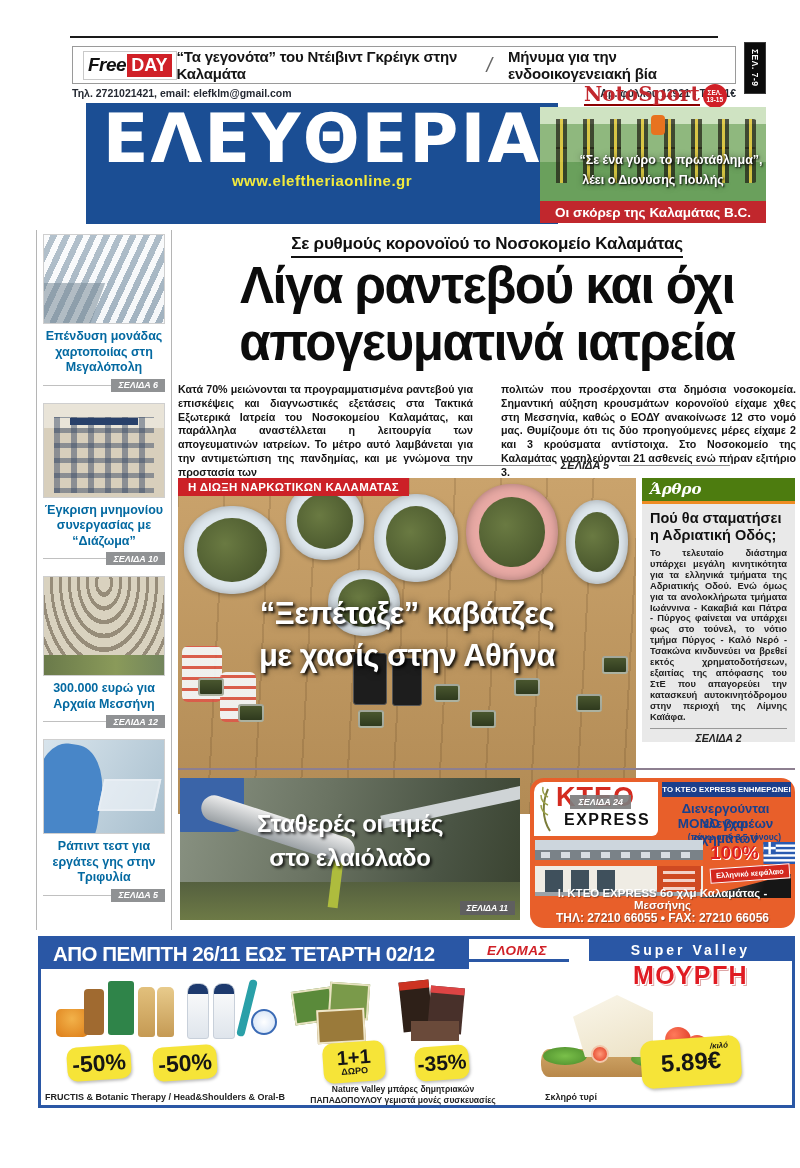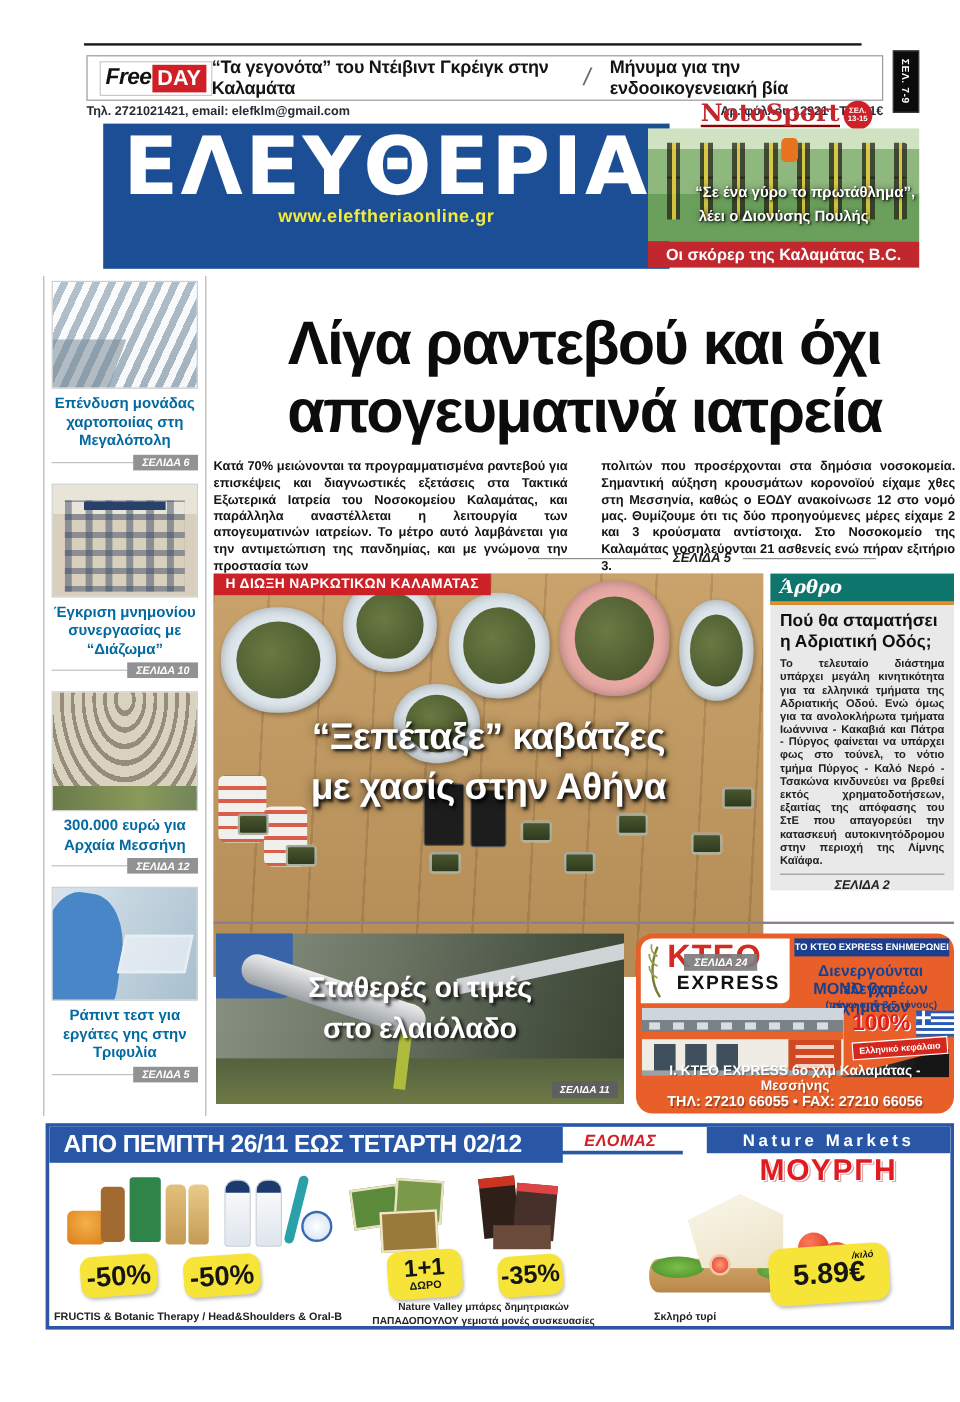--- a/index.html
+++ b/index.html
@@ -84,21 +84,21 @@
   .bag.red { background:#e8a9a4; }
   .pkt { position:absolute; width:26px; height:18px; background:linear-gradient(#49562e,#2f3a1e); border:2px solid rgba(255,255,255,.55); border-radius:3px; z-index:2; }
   .wbag { position:absolute; width:40px; height:56px; background:repeating-linear-gradient(0deg, rgba(225,80,70,.8) 0 3px, rgba(245,248,250,.92) 3px 11px); border-radius:6px; z-index:2; }
   .dphone { position:absolute; background:#1d1d1d; border:1px solid #555; border-radius:3px; z-index:2; }
   .drug-h { position:absolute; left:0; right:0; text-align:center; color:#fff; font-weight:900; font-size:31px; z-index:6; letter-spacing:-.5px; text-shadow:2px 2px 3px rgba(0,0,0,.9), 0 0 9px rgba(0,0,0,.5); }
   #drug-h1 { top:118px; } #drug-h2 { top:160px; }
   #drug-page { position:absolute; right:5px; bottom:5px; background:rgba(125,125,125,.92); color:#fff; font-size:9px; font-weight:700; font-style:italic; padding:2px 8px; z-index:7; }
 
   
   #arthro { left:642px; top:478px; width:153px; height:264px; background:#e9e9e9; }
-  #arthro-head { background:#0f766e; border-bottom:3px solid #ee8c22; color:#fff; font-family:"DejaVu Serif", serif; font-style:italic; font-weight:700; font-size:15px; padding:2px 8px 3px; }
+  #arthro-head { background:#4d7c0f; border-bottom:3px solid #ee8c22; color:#fff; font-family:"DejaVu Serif", serif; font-style:italic; font-weight:700; font-size:15px; padding:2px 8px 3px; }
   #arthro-title { font-size:14.5px; font-weight:800; color:#101010; padding:6px 8px 4px; line-height:17px; }
   #arthro-body { padding:0 8px; font-size:9.3px; font-weight:600; line-height:10.9px; text-align:justify; color:#222; }
   #arthro-foot { margin:5px 8px 0; border-top:1px solid #999; text-align:center; font-size:10.5px; font-weight:800; font-style:italic; color:#222; padding-top:3px; }
 
   #sep { left:178px; top:768px; width:617px; height:2px; background:#8d7f90; }
 
   
   #olivebox { left:180px; top:778px; width:340px; height:142px; overflow:hidden; background:linear-gradient(105deg,#8a9383 0%, #6b7463 40%, #4a5444 75%, #39422f 100%); }
   #ol-machine { position:absolute; left:-8px; top:-8px; width:72px; height:62px; background:#3a64a8; border-radius:10px; }
   #ol-chute { position:absolute; left:18px; top:38px; width:160px; height:26px; background:linear-gradient(#ececec,#9aa0a4); transform:rotate(18deg); border-radius:13px; z-index:2; }
@@ -261,20 +261,21 @@
     </div>
     <div class="s-item">
       <div class="s-photo med ph-ppe"></div>
       <div class="s-cap">Ράπιντ τεστ για εργάτες γης στην Τριφυλία</div>
       <div class="s-pageline">
           <span class="s-page">ΣΕΛΙΔΑ 5</span>
         </div>
     </div>
   </div>
 
+  <div class="abs" id="kicker"><span>Σε ρυθμούς κορονοϊού το Νοσοκομείο Καλαμάτας</span></div>
   <div class="abs" id="headline">
     <div>Λίγα ραντεβού και όχι</div>
     <div>απογευματινά ιατρεία</div>
   </div>
   <div class="abs" id="lead-body">
     <div class="lead-col">Κατά 70% μειώνονται τα προγραμματισμένα ραντεβού για επισκέψεις και διαγνωστικές εξετάσεις στα Τακτικά Εξωτερικά Ιατρεία του Νοσοκομείου Καλαμάτας, και παράλληλα αναστέλλεται η λειτουργία των απογευματινών ιατρείων. Το μέτρο αυτό λαμβάνεται για την αντιμετώπιση της πανδημίας, και με γνώμονα την προστασία των</div>
     <div class="lead-col">πολιτών που προσέρχονται στα δημόσια νοσοκομεία. Σημαντική αύξηση κρουσμάτων κορονοϊού είχαμε χθες στη Μεσσηνία, καθώς ο ΕΟΔΥ ανακοίνωσε 12 στο νομό μας. Θυμίζουμε ότι τις δύο προηγούμενες μέρες είχαμε 2 και 3 κρούσματα αντίστοιχα. Στο Νοσοκομείο της Καλαμάτας νοσηλεύονται 21 ασθενείς ενώ πήραν εξιτήριο 3.</div>
   </div>
   <div class="abs" id="lead-pageline">
     <span class="hline"></span>
@@ -368,21 +369,21 @@
     <div id="kteo-addr">Ι. ΚΤΕΟ EXPRESS  6ο χλμ Καλαμάτας - Μεσσήνης</div>
     <div id="kteo-phone">ΤΗΛ: 27210 66055  •  FAX: 27210 66056</div>
   </div>
 
   <div class="abs" id="marketad">
     <div id="m-period">ΑΠΟ ΠΕΜΠΤΗ 26/11 ΕΩΣ ΤΕΤΑΡΤΗ 02/12</div>
     <div id="m-elomas">
       <div class="elomas-text">ΕΛΟΜΑΣ</div>
       <div class="elomas-bar"></div>
     </div>
-    <div id="m-sm">Nature Markets</div>
+    <div id="m-sm">Super Valley</div>
     <div id="m-brand">ΜΟΥΡΓΗ</div>
 
     <div class="cluster" id="prod-garnier">
       <div class="g-tub"></div>
       <div class="g-b3"></div>
       <div class="g-green"></div>
       <div class="g-b1"></div>
       <div class="g-b2"></div>
     </div>
     <div class="cluster" id="prod-hs">

